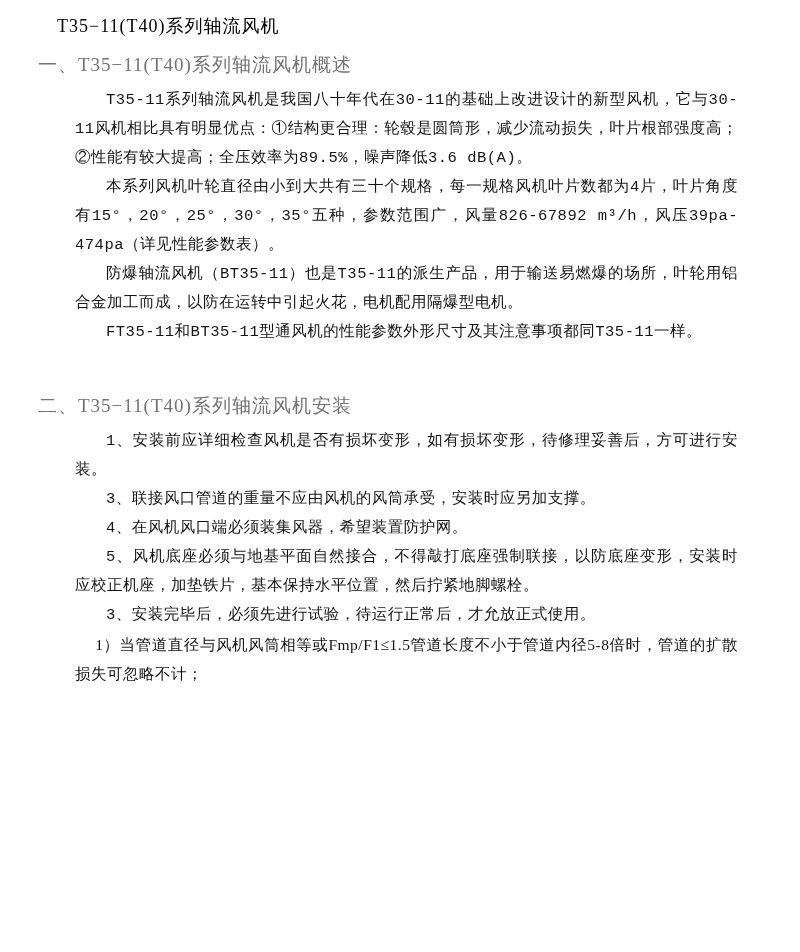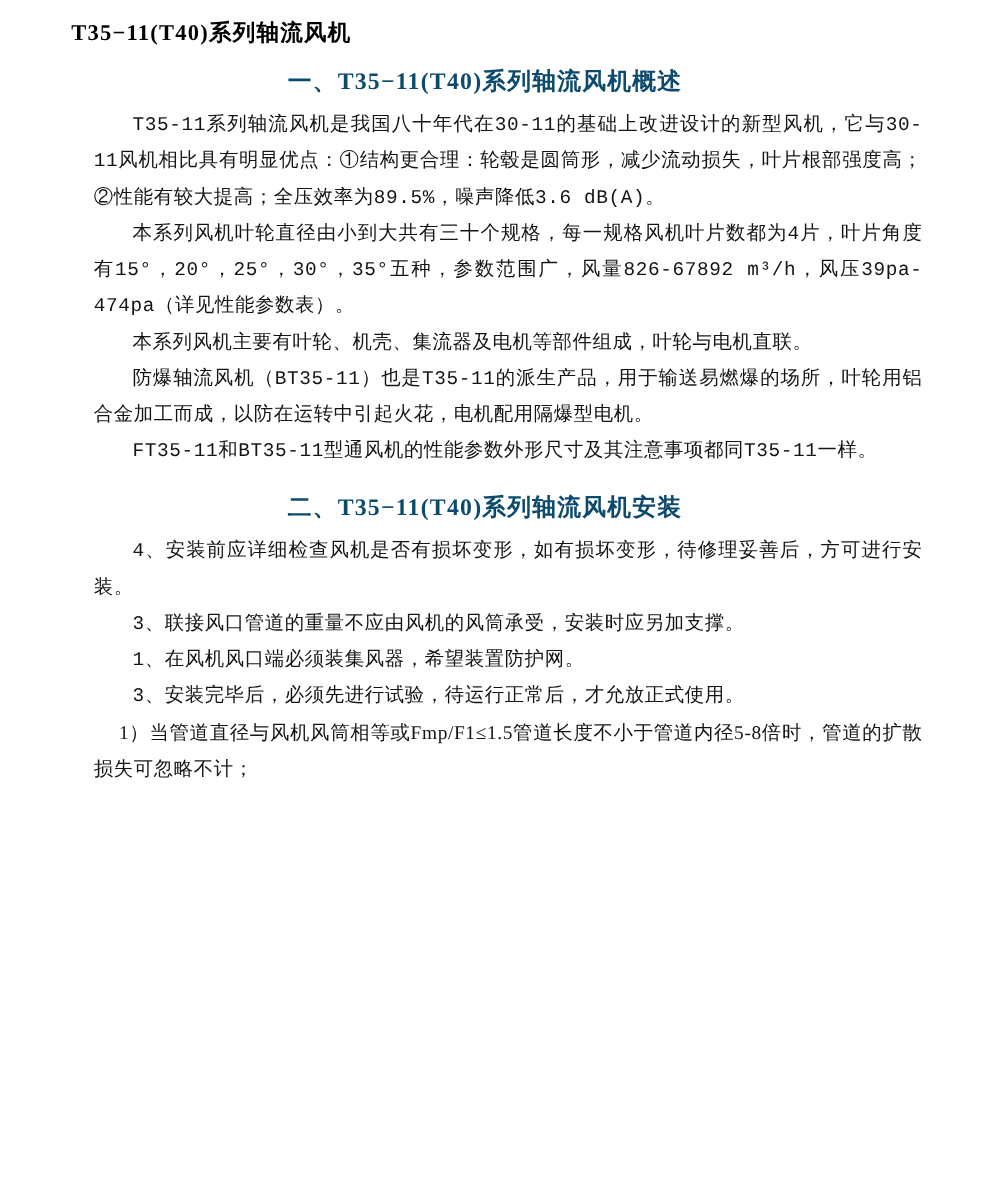--- a/index.html
+++ b/index.html
@@ -13,35 +13,34 @@
       height: 952px;
       background: #ffffff;
       color: #141414;
       font-family: "Liberation Serif", "DejaVu Serif", serif;
       box-sizing: border-box;
       padding: 10px 62px 10px 75px;
       overflow: hidden;
     }
     .doc-title {
       font-size: 18px;
-      font-weight: bold;
+      font-weight: normal;
       margin: 4px 0 10px -18px;
       letter-spacing: 1px;
       color: #000000;
     }
     .section-heading {
       font-size: 19px;
-      font-weight: bold;
+      font-weight: normal;
       margin: 14px 0 8px -37px;
       letter-spacing: 1px;
-      color: #0c4a6e;
-      text-align: center;
+      color: #737373;
     }
     .section-heading.spaced {
-      margin-top: 17px;
+      margin-top: 46px;
     }
     .body-text p {
       font-size: 15.5px;
       line-height: 29px;
       margin: 0;
       text-align: justify;
       letter-spacing: 0.5px;
     }
     .body-text p.indent {
       text-indent: 2em;
@@ -55,30 +54,30 @@
 <body>
 
 <div class="page">
 
   <h1 class="doc-title">T35−11(T40)系列轴流风机</h1>
 
   <section class="body-text">
     <h2 class="section-heading">一、T35−11(T40)系列轴流风机概述</h2>
     <p class="indent">T35-11系列轴流风机是我国八十年代在30-11的基础上改进设计的新型风机，它与30-11风机相比具有明显优点：①结构更合理：轮毂是圆筒形，减少流动损失，叶片根部强度高；②性能有较大提高；全压效率为89.5%，噪声降低3.6 dB(A)。</p>
     <p class="indent">本系列风机叶轮直径由小到大共有三十个规格，每一规格风机叶片数都为4片，叶片角度有15°，20°，25°，30°，35°五种，参数范围广，风量826-67892 m³/h，风压39pa-474pa（详见性能参数表）。</p>
-    <p class="indent">本系列风机主要有叶轮、机壳、集流器及电机等部件组成，叶轮与电机直联。</p>
     <p class="indent">防爆轴流风机（BT35-11）也是T35-11的派生产品，用于输送易燃爆的场所，叶轮用铝合金加工而成，以防在运转中引起火花，电机配用隔爆型电机。</p>
     <p class="indent">FT35-11和BT35-11型通风机的性能参数外形尺寸及其注意事项都同T35-11一样。</p>
   </section>
 
   <section class="body-text">
     <h2 class="section-heading spaced">二、T35−11(T40)系列轴流风机安装</h2>
-    <p class="indent">4、安装前应详细检查风机是否有损坏变形，如有损坏变形，待修理妥善后，方可进行安装。</p>
+    <p class="indent">1、安装前应详细检查风机是否有损坏变形，如有损坏变形，待修理妥善后，方可进行安装。</p>
     <p class="indent">3、联接风口管道的重量不应由风机的风筒承受，安装时应另加支撑。</p>
-    <p class="indent">1、在风机风口端必须装集风器，希望装置防护网。</p>
+    <p class="indent">4、在风机风口端必须装集风器，希望装置防护网。</p>
+    <p class="indent">5、风机底座必须与地基平面自然接合，不得敲打底座强制联接，以防底座变形，安装时应校正机座，加垫铁片，基本保持水平位置，然后拧紧地脚螺栓。</p>
     <p class="indent">3、安装完毕后，必须先进行试验，待运行正常后，才允放正式使用。</p>
   </section>
 
   <section class="body-text">
     <p class="sub-indent">1）当管道直径与风机风筒相等或Fmp/F1≤1.5管道长度不小于管道内径5-8倍时，管道的扩散损失可忽略不计；</p>
 
   </section>
 
 </div>
 

